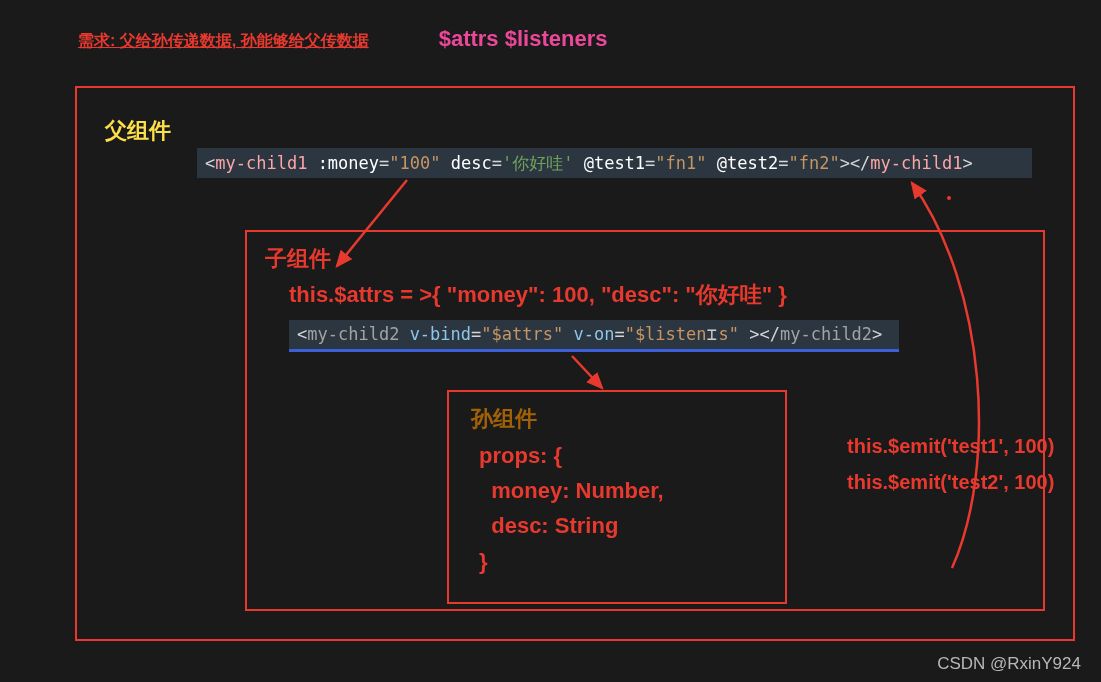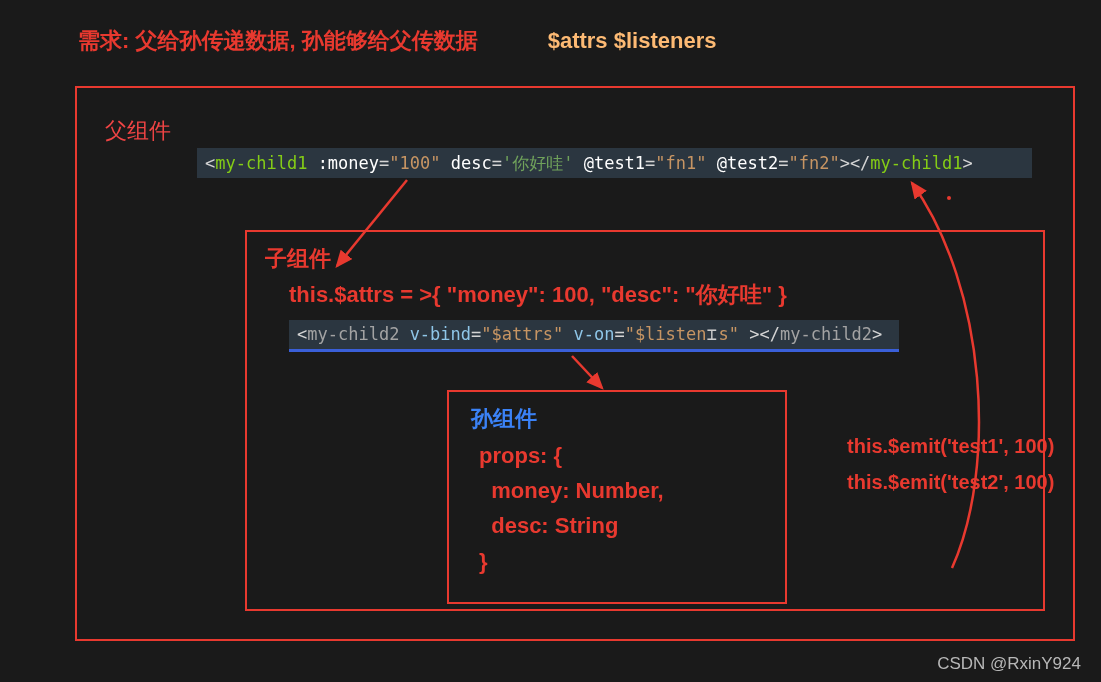--- a/index.html
+++ b/index.html
@@ -13,44 +13,45 @@
   }
   .top-line {
     position: absolute;
     top: 26px;
     left: 78px;
     display: flex;
     align-items: baseline;
   }
   .req-text {
     color: #e8392f;
-    font-size: 22px;
-    font-weight: 600;
+    font-size: 16px;
+    font-weight: 600;
+    text-decoration: underline;
   }
   .attrs-listeners {
-    color: #fdba74;
+    color: #ec4899;
     font-size: 22px;
     font-weight: 600;
     margin-left: 70px;
   }
   .parent-box {
     position: absolute;
     top: 86px;
     left: 75px;
     width: 1000px;
     height: 555px;
     border: 2px solid #e8392f;
   }
   .parent-label {
     position: absolute;
     top: 28px;
     left: 28px;
-    color: #ef4444;
-    font-size: 22px;
-    font-weight: 400;
+    color: #fde047;
+    font-size: 22px;
+    font-weight: 700;
   }
   .parent-data {
     position: absolute;
     top: 28px;
     left: 120px;
     color: #e8392f;
     font-size: 22px;
     font-weight: 700;
   }
   .code1 {
@@ -59,21 +60,21 @@
     left: 120px;
     width: 835px;
     height: 30px;
     background: #2b3640;
     font-family: Consolas, monospace;
     font-size: 17px;
     color: #d4d4d4;
     padding: 4px 8px;
     white-space: pre;
   }
-  .code1 .tag { color: #84cc16; }
+  .code1 .tag { color: #fca5a5; }
   .code1 .attr { color: #ffffff; }
   .code1 .str { color: #c79563; }
   .code1 .str2 { color: #70a25b; }
 
   .child-box {
     position: absolute;
     top: 142px;
     left: 168px;
     width: 800px;
     height: 381px;
@@ -125,21 +126,21 @@
     top: 158px;
     left: 200px;
     width: 340px;
     height: 214px;
     border: 2px solid #e8392f;
   }
   .gc-label {
     position: absolute;
     top: 12px;
     left: 22px;
-    color: #3b82f6;
+    color: #a16207;
     font-size: 22px;
     font-weight: 600;
   }
   .gc-props {
     position: absolute;
     top: 46px;
     left: 30px;
     color: #e8392f;
     font-size: 22px;
     font-weight: 700;

